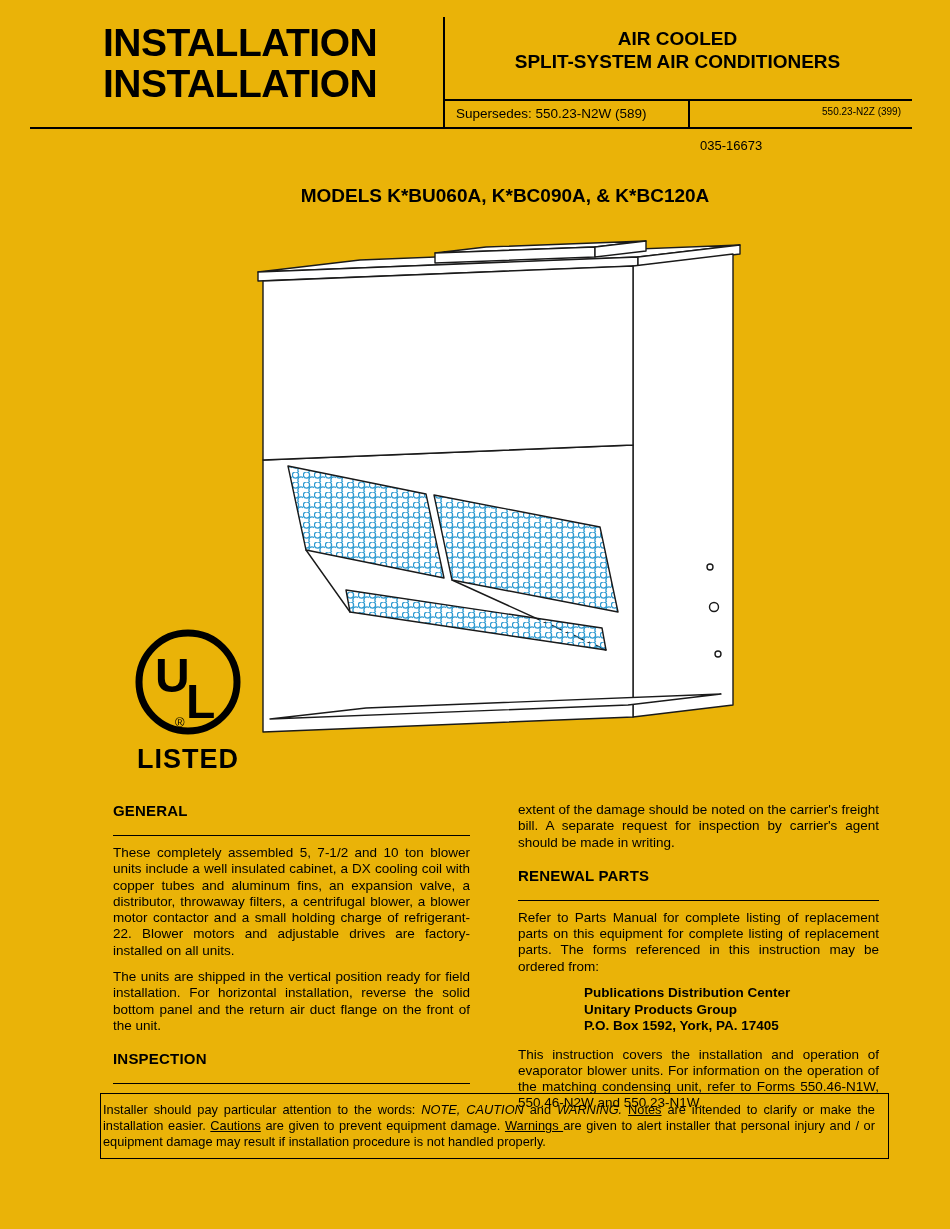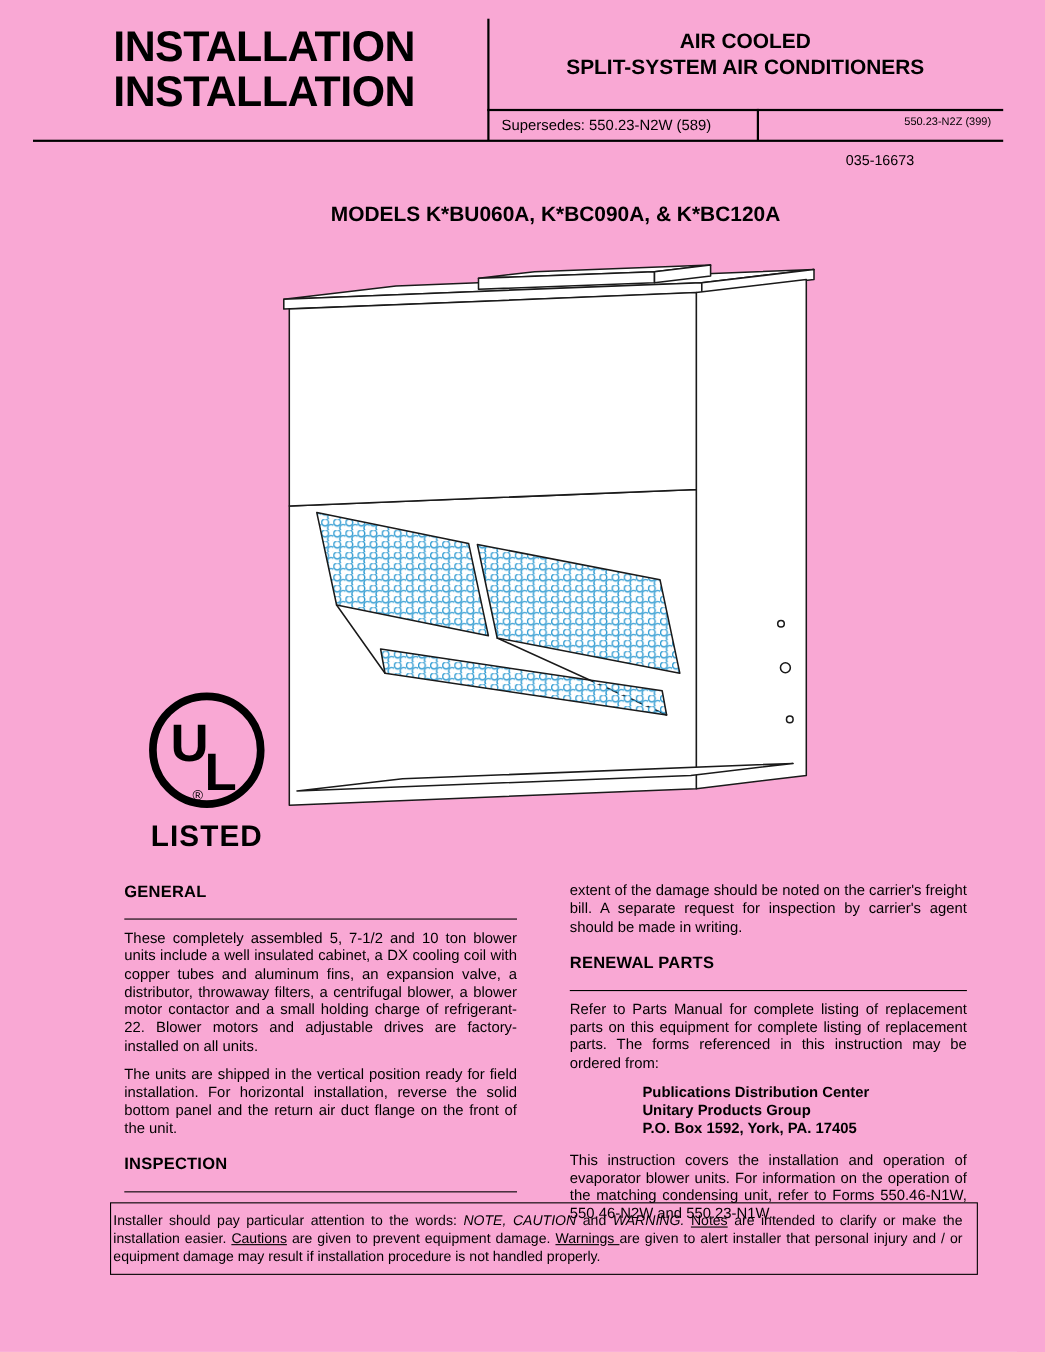--- a/index.html
+++ b/index.html
@@ -1,31 +1,31 @@
 <!DOCTYPE html>
 <html><head>
 <meta charset="utf-8">
 <style>
   * { margin:0; padding:0; box-sizing:border-box; }
   html,body { background:#ffffff; }
   body { font-family:"Liberation Sans", sans-serif; color:#000; }
-  .page { position:relative; width:950px; height:1229px; background:#f9a8d4; overflow:hidden; }
+  .page { position:relative; width:950px; height:1229px; background:#eab308; overflow:hidden; }
 
   
   .masthead { position:absolute; left:103px; top:22px; font-size:39px; font-weight:700;
               line-height:41px; letter-spacing:-0.5px; }
   .vline1 { position:absolute; left:443px; top:17px; height:111px; border-left:2.5px solid #000; }
   .product { position:absolute; left:445px; top:27px; width:465px; text-align:center;
              font-size:19px; font-weight:700; line-height:23px; }
   .hline-right { position:absolute; left:443px; top:99px; width:469px; border-top:2.5px solid #000; }
   .supersedes { position:absolute; left:456px; top:106px; font-size:13.5px; }
   .vline2 { position:absolute; left:688px; top:99px; height:29px; border-left:2.5px solid #000; }
   .formnum { position:absolute; left:688px; top:106px; width:213px; text-align:right; font-size:10px; }
   .hline-full { position:absolute; left:30px; top:127px; width:882px; border-top:2.5px solid #000; }
-  .docnum { position:absolute; left:700px; top:138px; width:200px; text-align:center; font-size:13px; }
+  .docnum { position:absolute; left:700px; top:138px; width:200px; text-align:left; font-size:13px; }
 
   .models-title { position:absolute; left:60px; top:185px; width:890px; text-align:center;
                   font-size:19px; font-weight:700; }
 
   
   .figure { position:absolute; left:248px; top:222px; width:500px; height:550px; }
 
   
   .ul-logo { position:absolute; left:132px; top:626px; width:112px; text-align:center; }
   .ul-logo svg text { font-family:"Liberation Sans", sans-serif; }

